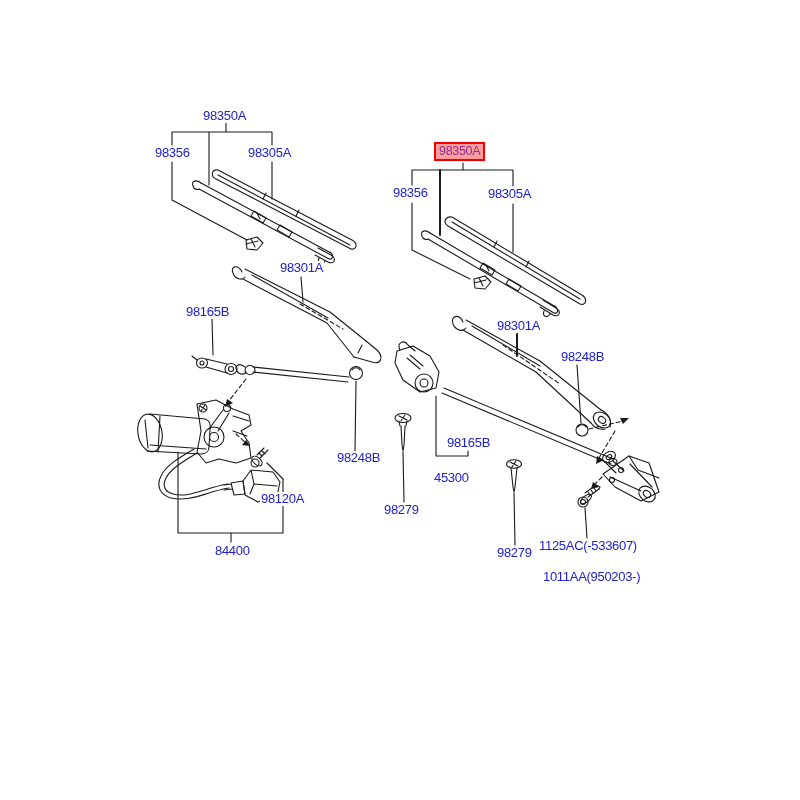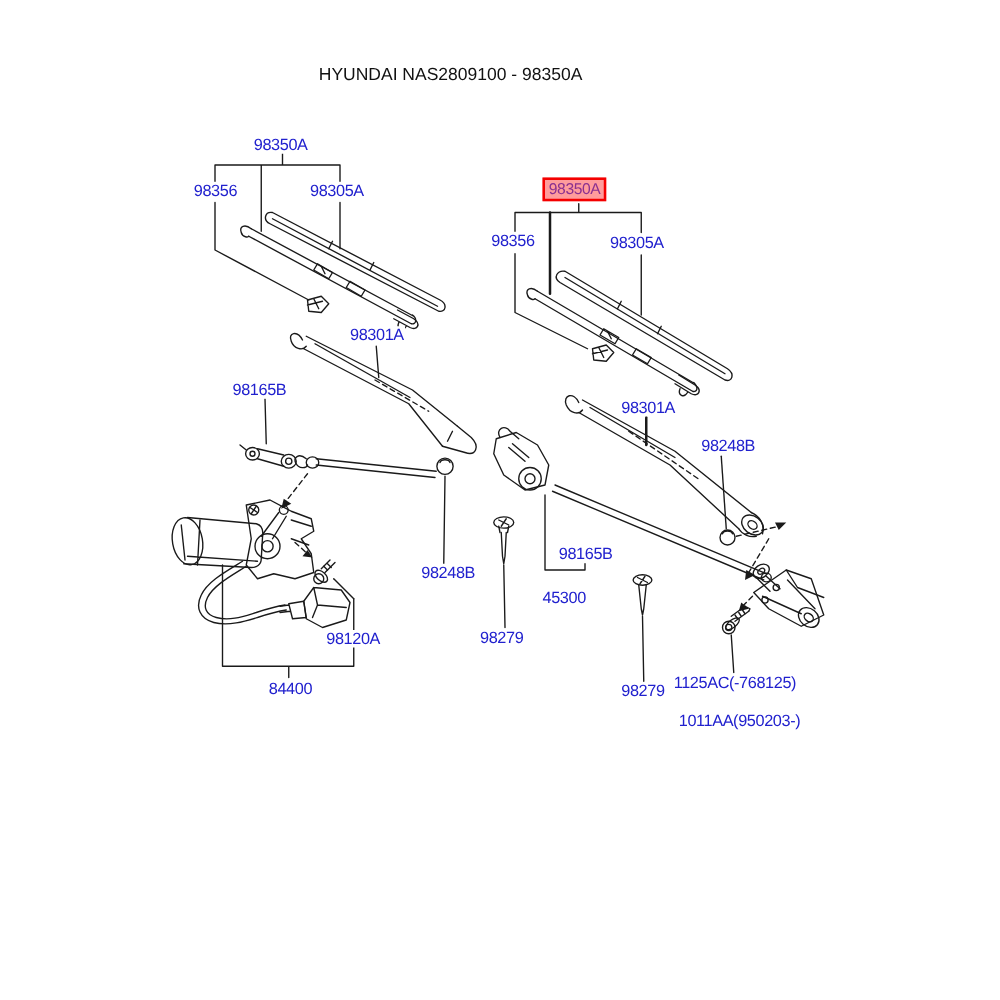--- a/index.html
+++ b/index.html
@@ -201,21 +201,20 @@
       <path d="M197,453 C186,460 171,468 166,478 C162,486 165,492 173,494 C184,497 195,493 205,490 C214,487 221,485 228,484"></path>
       <path d="M243,481 L251,470 L273,472 L280,482 L277,496 L258,502 L245,495 Z M251,470 L254,484 L277,486 M254,484 L250,494"></path>
       <path d="M231,483 L243,481 L245,494 L234,495 Z M224,485 L231,484 M224,490 L232,489"></path>
     </g>
 
     <g>
       <path d="M178,452 V533 M178,533 H283 M283,533 V479 M231,533 V542"></path>
     </g>
   </svg>
 
-  <div class="title" style="left:255px;top:51px">HYUNDAI NAS2809100 - 98350A</div>
 
   <div class="lbl" style="left:202px;top:109px">98350A</div>
   <div class="lbl" style="left:154px;top:146px">98356</div>
   <div class="lbl" style="left:247px;top:146px">98305A</div>
 
   <div class="hl" style="left:434px;top:142px">98350A</div>
   <div class="lbl" style="left:392px;top:186px">98356</div>
   <div class="lbl" style="left:487px;top:187px">98305A</div>
 
   <div class="lbl" style="left:279px;top:261px">98301A</div>
@@ -225,19 +224,19 @@
   <div class="lbl" style="left:446px;top:436px">98165B</div>
 
   <div class="lbl" style="left:560px;top:350px">98248B</div>
   <div class="lbl" style="left:336px;top:451px">98248B</div>
 
   <div class="lbl" style="left:433px;top:471px">45300</div>
 
   <div class="lbl" style="left:383px;top:503px">98279</div>
   <div class="lbl" style="left:496px;top:546px">98279</div>
 
-  <div class="lbl" style="left:538px;top:539px">1125AC(-768125)</div>
+  <div class="lbl" style="left:538px;top:539px">1125AC(-533607)</div>
   <div class="lbl" style="left:542px;top:570px">1011AA(950203-)</div>
 
-  <div class="lbl" style="left:260px;top:504px">98120A</div>
+  <div class="lbl" style="left:260px;top:492px">98120A</div>
   <div class="lbl" style="left:214px;top:544px">84400</div>
 
 </div>
 
 </body></html>

